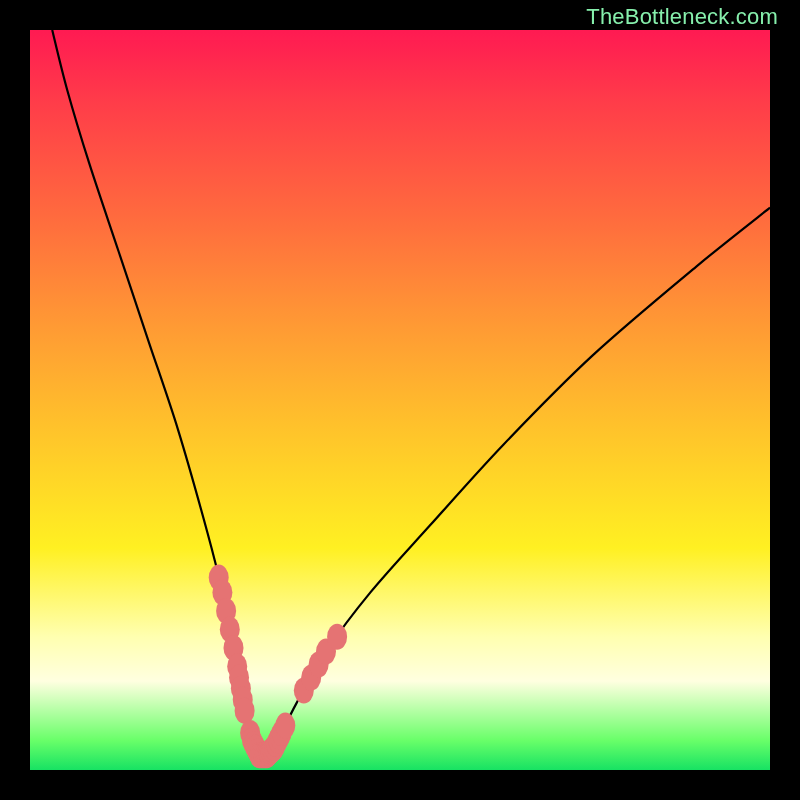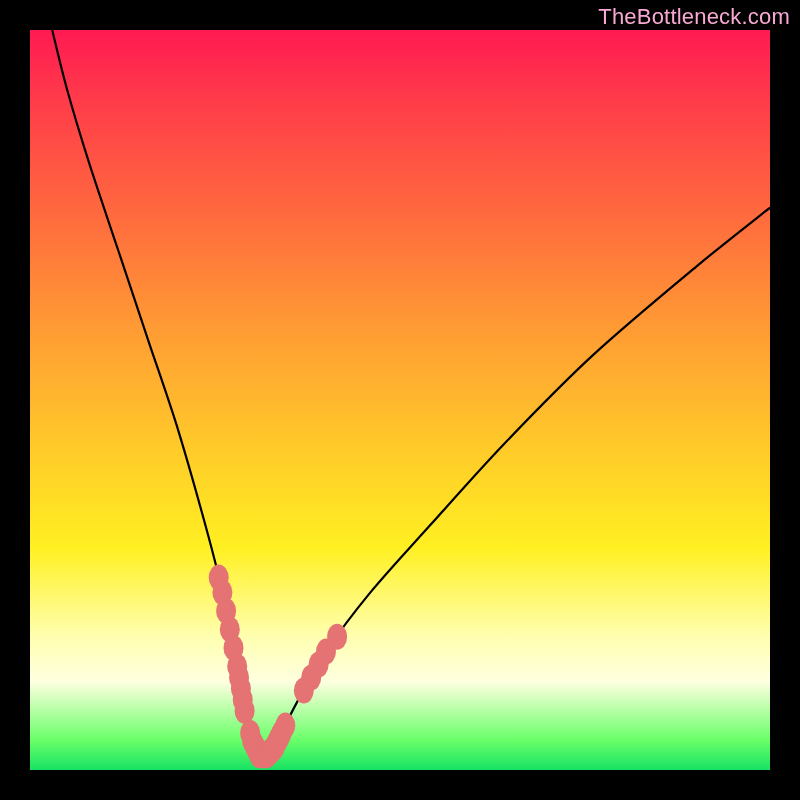--- a/index.html
+++ b/index.html
@@ -13,22 +13,22 @@
   }
   .outer {
     position: relative;
     width: 800px;
     height: 800px;
     background: #000;
   }
   .watermark {
     position: absolute;
     top: 4px;
-    right: 10px;
-    color: #f9a8d4;
+    right: 22px;
+    color: #86efac;
     font-size: 22px;
     font-weight: 400;
     letter-spacing: 0.2px;
     z-index: 10;
   }
   .plot {
     position: absolute;
     left: 30px;
     top: 30px;
     width: 740px;

